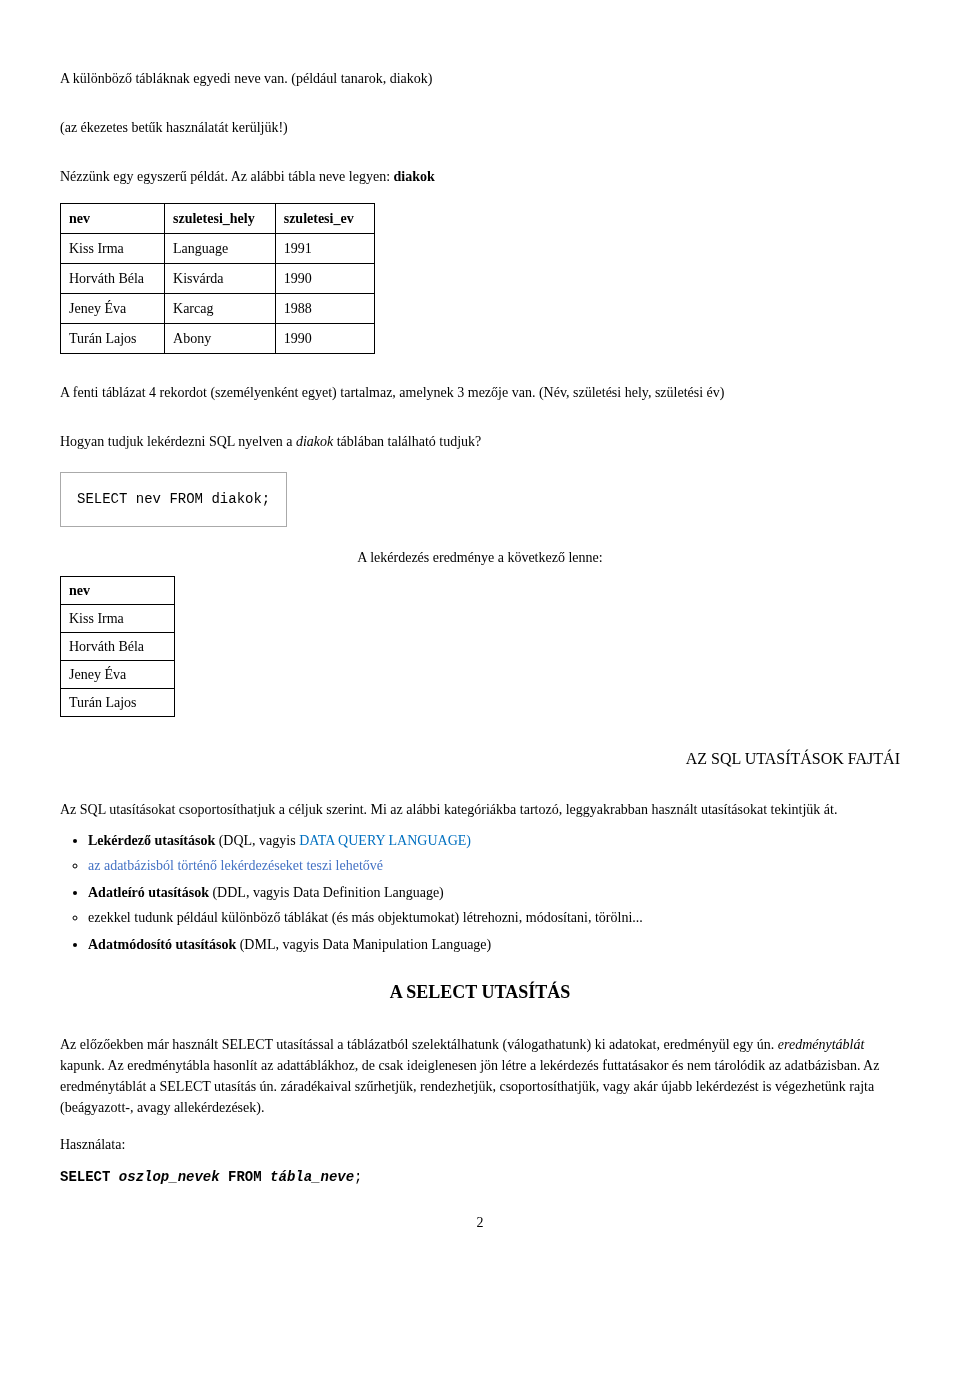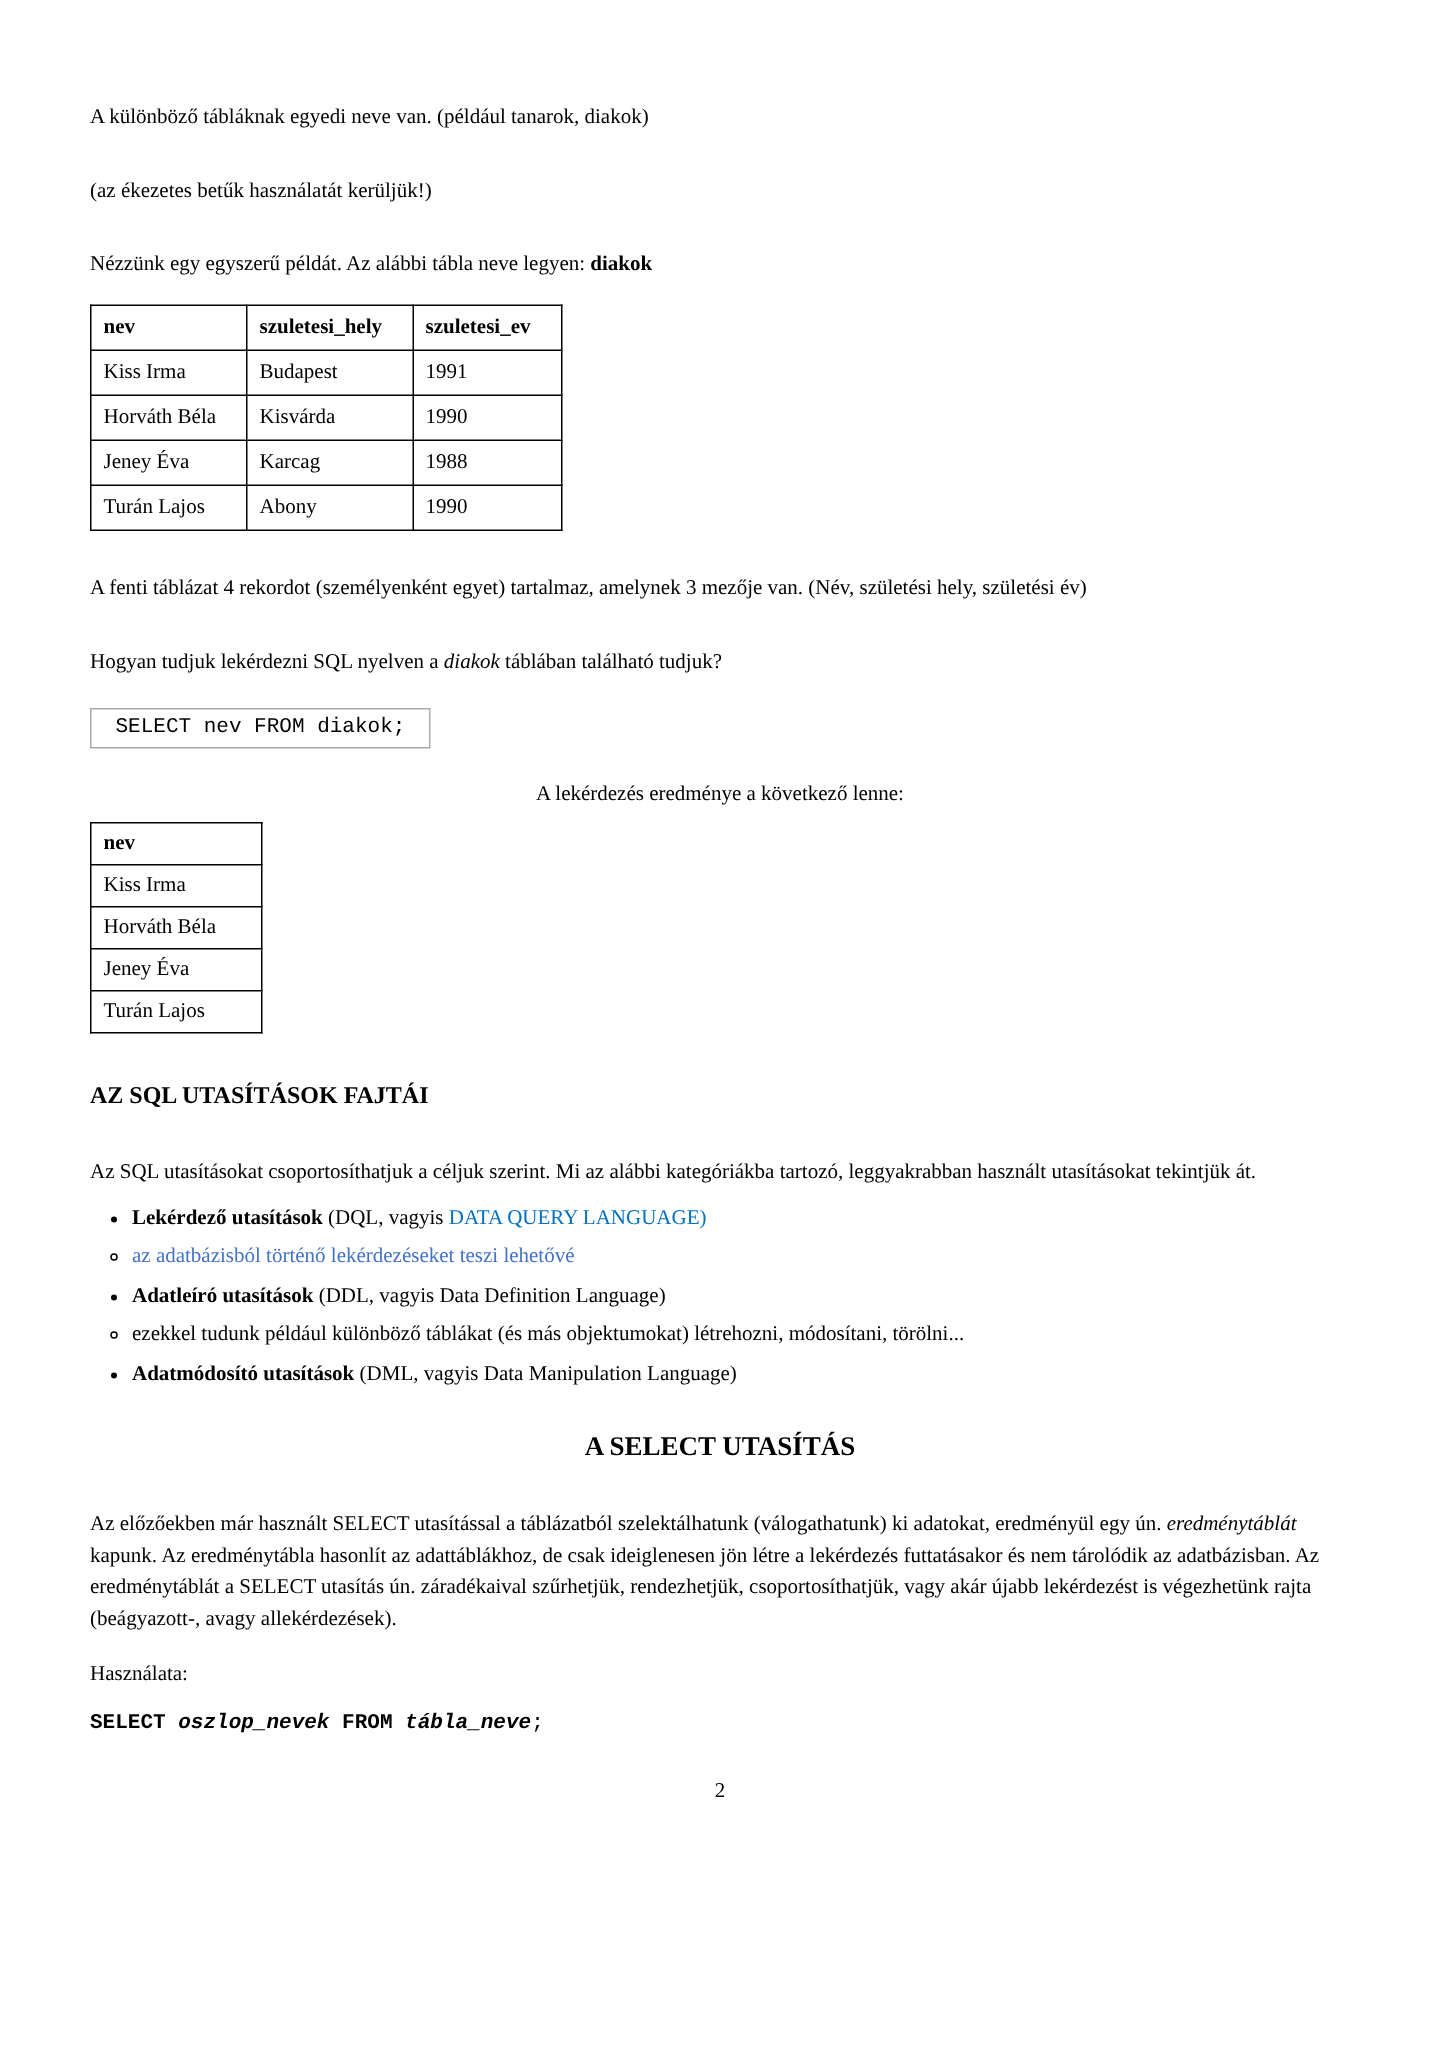--- a/index.html
+++ b/index.html
@@ -47,33 +47,33 @@
     table.result-table th {
       font-weight: bold;
     }
 
     .section-text { margin-bottom: 10px; }
 
     
     .sql-block {
       border: 1px solid #aaa;
       display: inline-block;
-      padding: 2px 16px;
+      padding: 16px 16px;
       font-family: 'Courier New', Courier, monospace;
       font-size: 14px;
       margin: 10px 0;
       background: #fff;
     }
 
     .result-label { margin: 10px 0 6px 0; text-align: center; }
 
     
     .section-heading-center {
-      text-align: left;
-      font-weight: bold;
+      text-align: right;
+      font-weight: normal;
       font-size: 16px;
       margin: 30px 0 12px 0;
     }
 
     
     .section-heading-center-2 {
       text-align: center;
       font-size: 18px;
       font-weight: bold;
       margin: 24px 0 12px 0;
@@ -132,21 +132,21 @@
     <thead>
       <tr>
         <th>nev</th>
         <th>szuletesi_hely</th>
         <th>szuletesi_ev</th>
       </tr>
     </thead>
     <tbody id="diakok-tbody">
     <tr>
           <td>Kiss  Irma</td>
-          <td>Budapest</td>
+          <td>Language</td>
           <td>1991</td>
         </tr>
         <tr>
           <td>Horváth Béla</td>
           <td>Kisvárda</td>
           <td>1990</td>
         </tr>
         <tr>
           <td>Jeney Éva</td>
           <td>Karcag</td>

